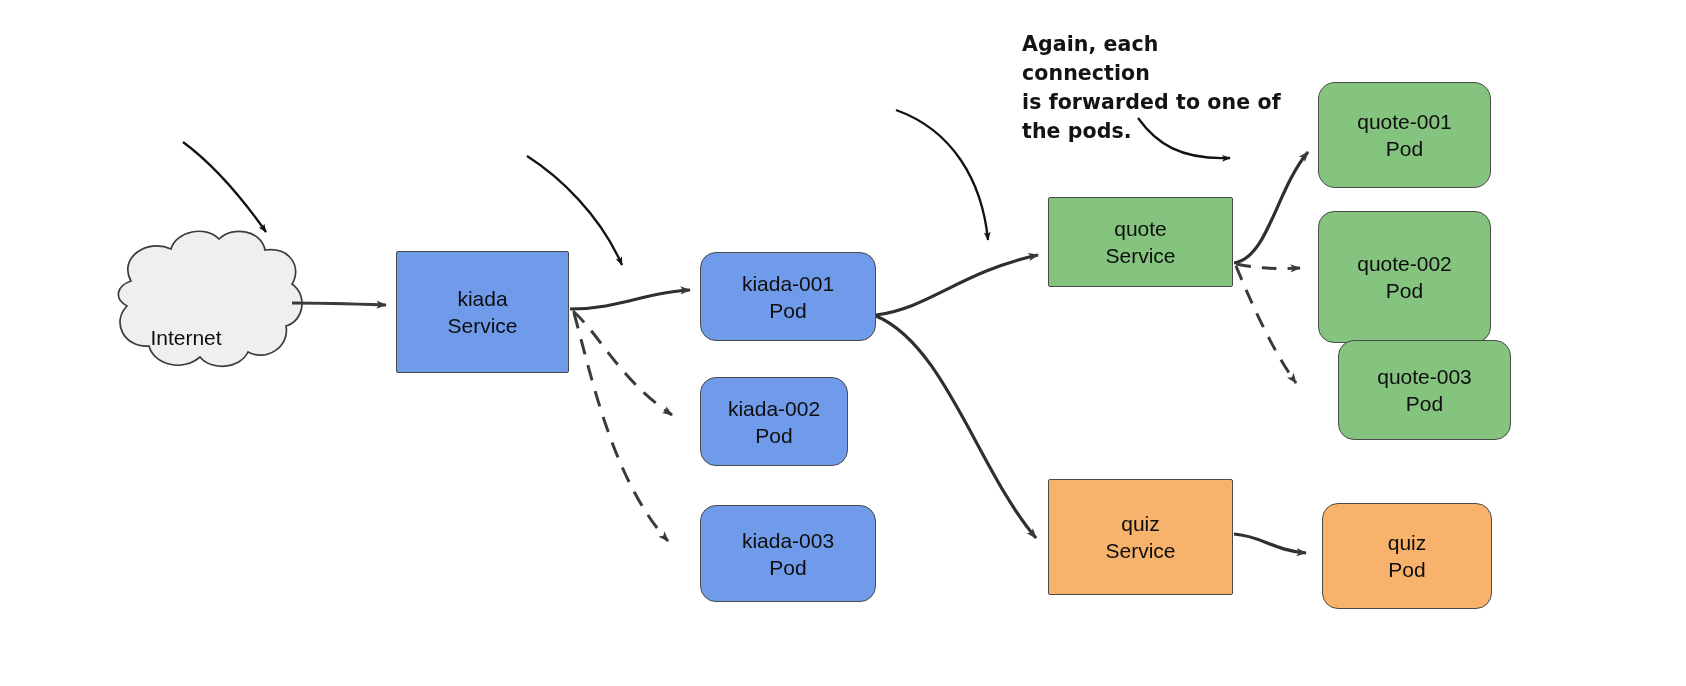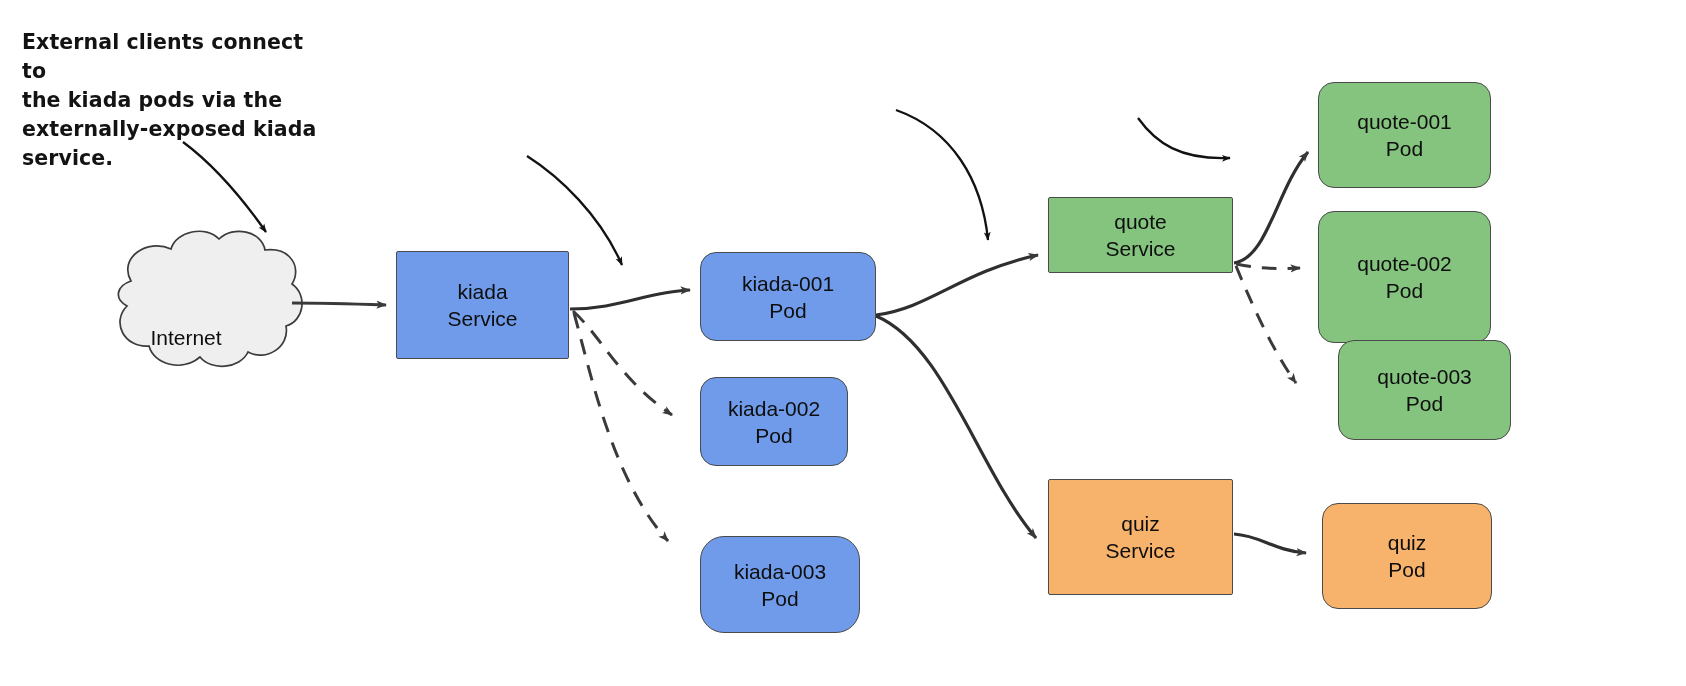--- a/index.html
+++ b/index.html
@@ -75,49 +75,48 @@
 
     <path d="M183,142 C214,165 240,195 266,232" fill="none" stroke="#121212" stroke-width="2.3" marker-end="url(#ahs)"></path>
 
     <path d="M527,156 C560,177 600,215 622,265" fill="none" stroke="#121212" stroke-width="2.3" marker-end="url(#ahs)"></path>
 
     <path d="M896,110 C952,130 982,180 988,240" fill="none" stroke="#121212" stroke-width="2.3" marker-end="url(#ahs)"></path>
 
     <path d="M1138,118 C1156,143 1180,160 1230,158" fill="none" stroke="#121212" stroke-width="2.3" marker-end="url(#ahs)"></path>
   </svg>
 
-  <div class="note" style="left:22px;top:28px;width:300px;">External clients connect to
-the kiada pods via the
-externally-exposed kiada
-service.</div>
 
 
 
+  <div class="note" style="left:1022px;top:30px;width:260px;">Again, each connection
+is forwarded to one of
+the pods.</div>
 
   <div class="cloudlabel" style="left:126px;top:290px;width:120px;text-align:center;margin-top:36px;">Internet</div>
 
-  <div class="node svc blue" style="left:396px;top:251px;width:173px;height:108px;">kiada
+  <div class="node svc blue" style="left:396px;top:251px;width:173px;height:122px;">kiada
 Service</div>
 
   <div class="node pod blue" style="left:700px;top:252px;width:176px;height:89px;">kiada-001
 Pod</div>
 
   <div class="node pod blue" style="left:700px;top:377px;width:148px;height:89px;">kiada-002
 Pod</div>
 
-  <div class="node pod blue" style="left:700px;top:536px;width:160px;height:97px;border-radius:24px;">kiada-003
+  <div class="node pod blue" style="left:700px;top:505px;width:176px;height:97px;">kiada-003
 Pod</div>
 
-  <div class="node svc green" style="left:1048px;top:197px;width:185px;height:76px;">quote
+  <div class="node svc green" style="left:1048px;top:197px;width:185px;height:90px;">quote
 Service</div>
 
   <div class="node svc orange" style="left:1048px;top:479px;width:185px;height:116px;">quiz
 Service</div>
 
-  <div class="node pod green" style="left:1318px;top:82px;width:173px;height:106px;">quote-001
+  <div class="node pod green" style="left:1318px;top:82px;width:173px;height:106px;border-radius:17px;">quote-001
 Pod</div>
 
   <div class="node pod green" style="left:1318px;top:211px;width:173px;height:132px;">quote-002
 Pod</div>
 
   <div class="node pod green" style="left:1318px;top:340px;width:173px;height:100px;margin-left:20px;">quote-003
 Pod</div>
 
   <div class="node pod orange" style="left:1322px;top:503px;width:170px;height:106px;">quiz
 Pod</div>

